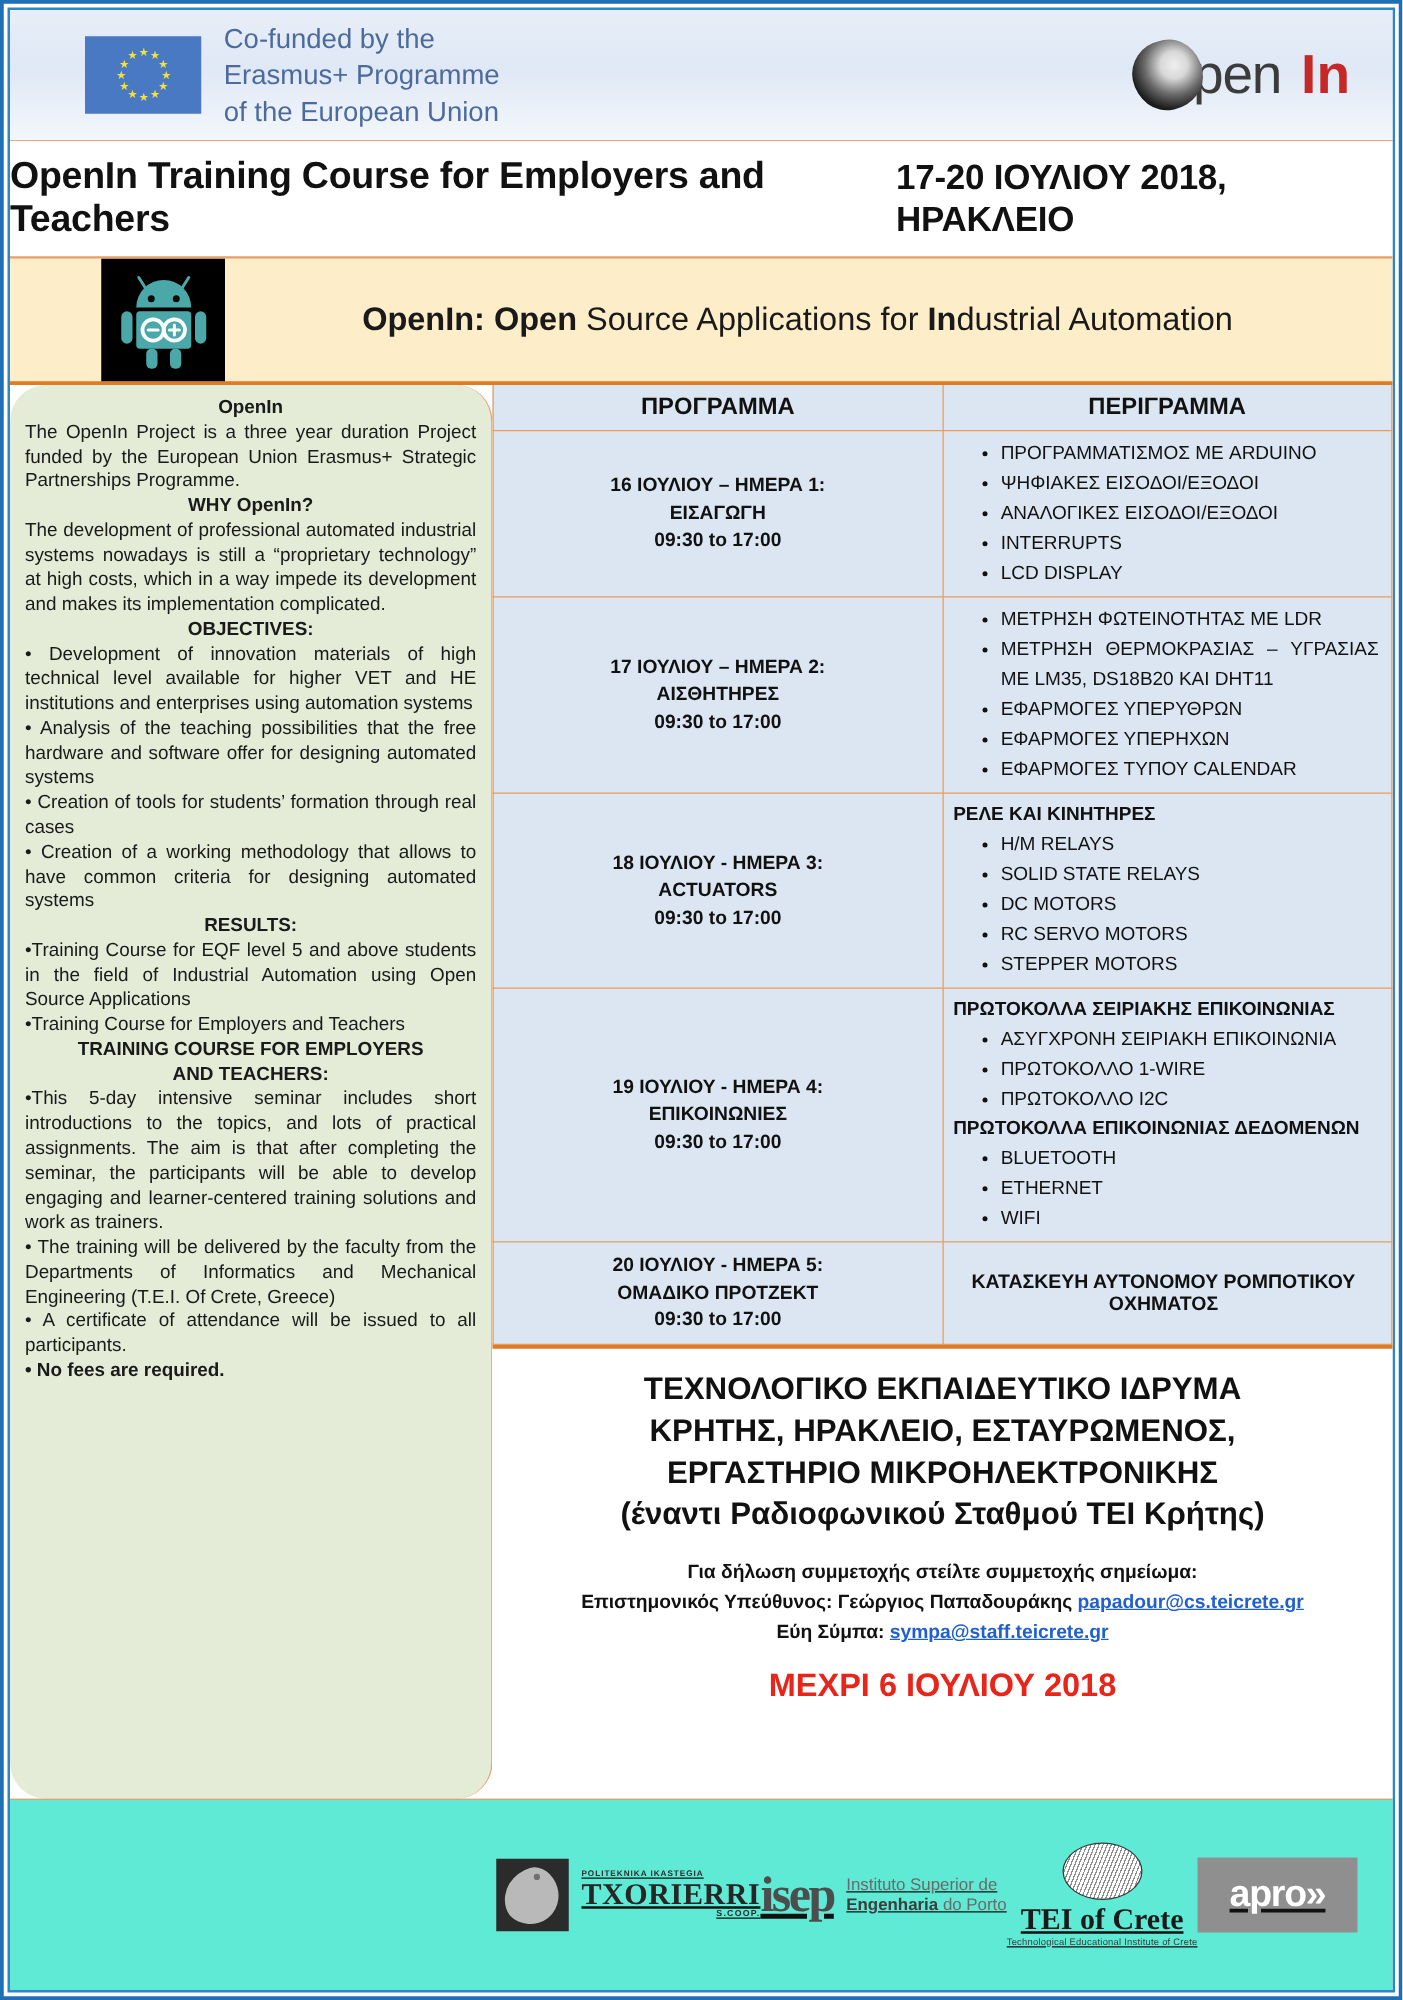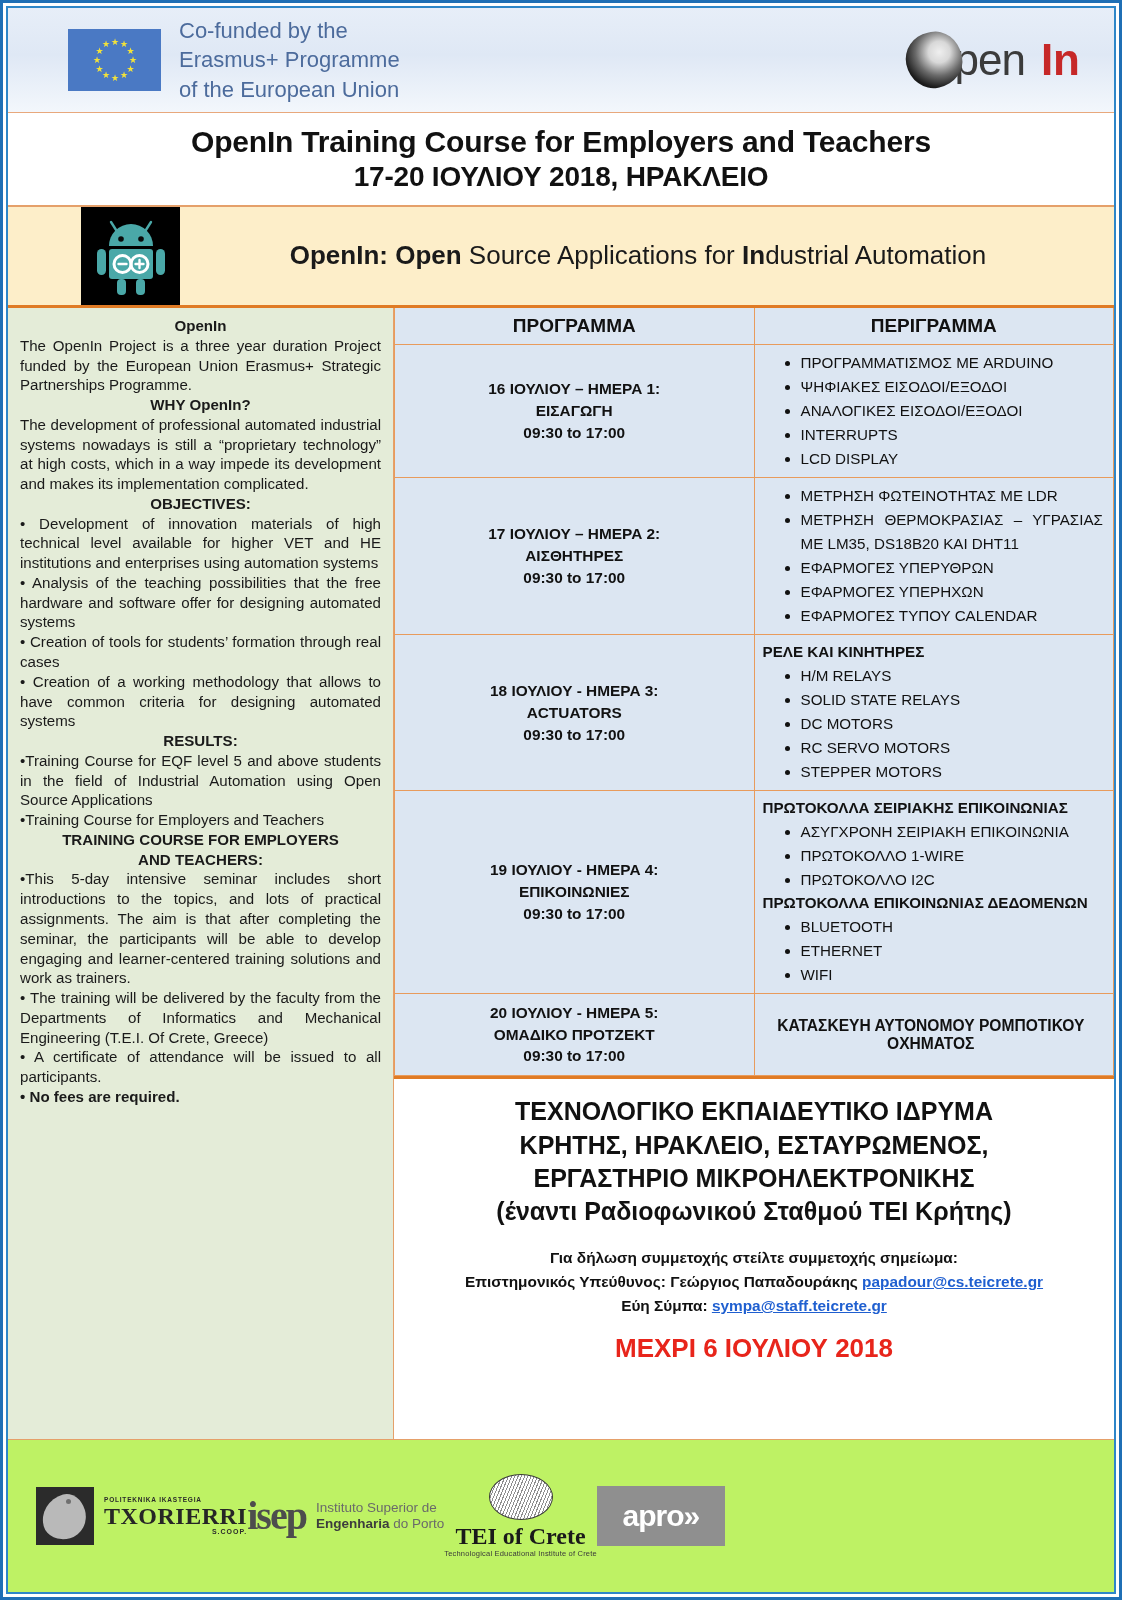--- a/index.html
+++ b/index.html
@@ -22,40 +22,40 @@
              font-size:9px;line-height:7px;text-align:center;}
   .eu-text{font-size:22px;line-height:1.32;color:#4c6b9c;font-weight:400;white-space:pre-line;}
   .openin-logo{display:flex;align-items:center;gap:0px;}
   .oi-blob{width:56px;height:56px;border-radius:50% 46% 52% 48%/48% 52% 46% 54%;
            background:radial-gradient(circle at 62% 38%,#efefef 0%,#d8d8d8 22%,#6a6a6a 48%,#1c1c1c 72%,#0a0a0a 100%);
            transform:rotate(-12deg);margin-right:-8px;flex:0 0 auto;}
   .oi-word{font-size:44px;font-weight:300;color:#3b3b3b;letter-spacing:-1px;}
   .oi-in{font-size:44px;font-weight:700;color:#c62828;margin-left:16px;}
 
   
-  .title-band{flex:0 0 92px;background:#ffffff;display:flex;flex-direction:column;
+  .title-band{flex:0 0 92px;background:#ffffff;display:flex;flex-direction:row;
               align-items:center;justify-content:center;border-bottom:2px solid #e5a06a;}
   .title-1{font-size:30px;font-weight:700;letter-spacing:-.2px;line-height:1.16;}
   .title-2{font-size:28px;font-weight:700;letter-spacing:-.2px;line-height:1.2;}
 
   
   .sub-band{flex:0 0 98px;background:#fdeec9;display:flex;align-items:stretch;
             border-bottom:3px solid #e07b25;}
   .android-box{width:99px;flex:0 0 99px;background:#000;display:flex;align-items:center;
                justify-content:center;margin-left:73px;}
   .sub-text{flex:1;display:flex;align-items:center;justify-content:center;
             padding:0 28px 0 10px;text-align:center;font-size:26px;line-height:1.22;color:#1a1a1a;}
   .sub-text b{font-weight:700;}
 
   
   .body-row{flex:1;display:flex;align-items:stretch;min-height:0;}
   .left-col{width:386px;flex:0 0 386px;background:#e4ecd8;
             padding:8px 12px 10px 12px;box-sizing:border-box;
             font-size:15.1px;line-height:1.31;color:#1a1a1a;
-            border-right:1.5px solid #e5a06a;}
+            border-right:1.5px solid #e5a06a;border-radius:29px;}
   .left-col p{margin:0;text-align:justify;}
   .left-col .ctr{text-align:center;font-weight:700;margin:0;}
   .right-col{flex:1;display:flex;flex-direction:column;background:#ffffff;min-width:0;}
 
   
   .prog-wrap{padding:0;border-bottom:3px solid #e07b25;}
   table.prog{border-collapse:collapse;width:100%;table-layout:fixed;background:#dce6f2;}
   table.prog th{background:#dce6f2;border:1px solid #e89b5c;border-top:0;
                 font-size:19px;font-weight:700;padding:7px 4px;text-align:center;}
   table.prog td{border:1px solid #e89b5c;vertical-align:middle;background:#dce6f2;}
@@ -69,22 +69,22 @@
 
   
   .venue{padding:16px 24px 0 24px;text-align:center;}
   .venue .v-line{font-size:25px;font-weight:700;line-height:1.33;}
   .contact{padding:18px 24px 0 24px;text-align:center;font-size:15.4px;
            font-weight:700;line-height:1.55;}
   .contact a{color:#1f5fd0;text-decoration:underline;font-weight:700;}
   .deadline{margin-top:10px;text-align:center;font-size:26px;font-weight:700;color:#e8251b;}
 
   
-  .footer{flex:0 0 152px;border-top:1.5px solid #e5a06a;background:#bef264;
-          display:flex;align-items:center;justify-content:flex-start;padding:0 28px;}
+  .footer{flex:0 0 152px;border-top:1.5px solid #e5a06a;background:#5eead4;
+          display:flex;align-items:center;justify-content:flex-end;padding:0 28px;text-decoration:underline;}
   .logo{display:flex;align-items:center;gap:10px;}
   .txo-img{width:58px;height:58px;background:#2b2b2b;position:relative;overflow:hidden;flex:0 0 auto;}
   .txo-img .bird{position:absolute;left:6px;top:8px;width:44px;height:44px;
                  background:#b9b9b9;border-radius:62% 38% 50% 50%/58% 48% 52% 42%;transform:rotate(-16deg);}
   .txo-img .eye{position:absolute;left:30px;top:12px;width:5px;height:5px;border-radius:50%;background:#707070;}
   .txo-txt{line-height:1;}
   .txo-top{font-size:6.5px;font-weight:700;letter-spacing:.8px;color:#2b2b2b;}
   .txo-main{font-size:24px;font-weight:700;letter-spacing:.5px;color:#262626;font-family:"Liberation Serif",serif;}
   .txo-sub{font-size:7px;font-weight:700;letter-spacing:1px;color:#2b2b2b;text-align:right;}
   .isep-mark{font-size:40px;font-weight:700;color:#4d4d4d;letter-spacing:-2px;

